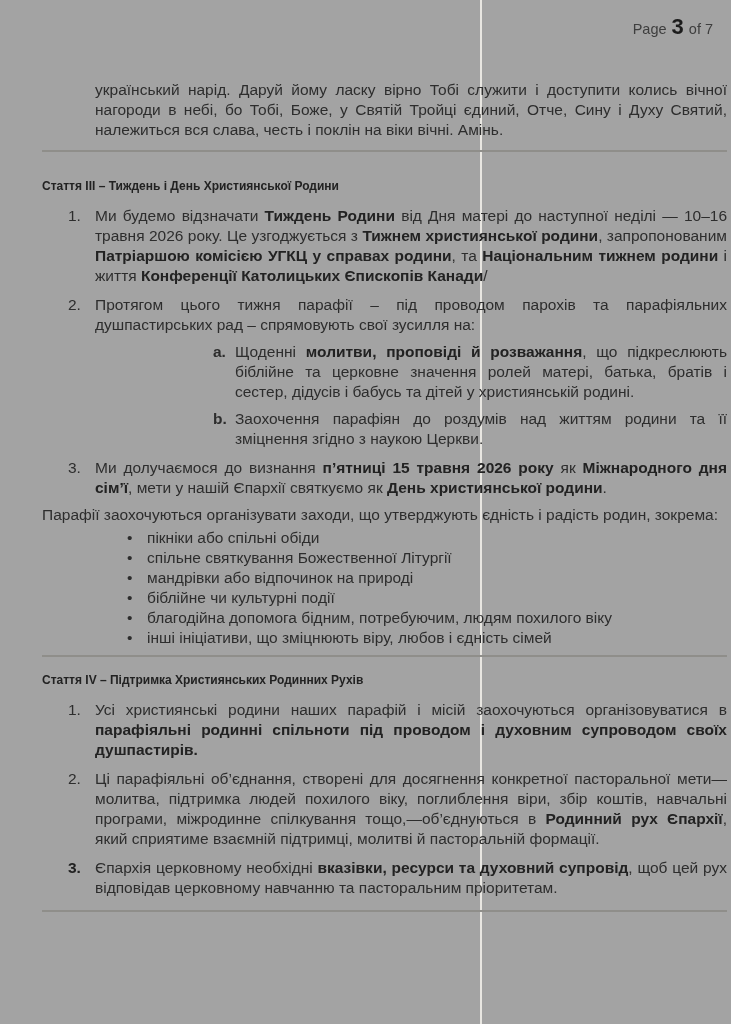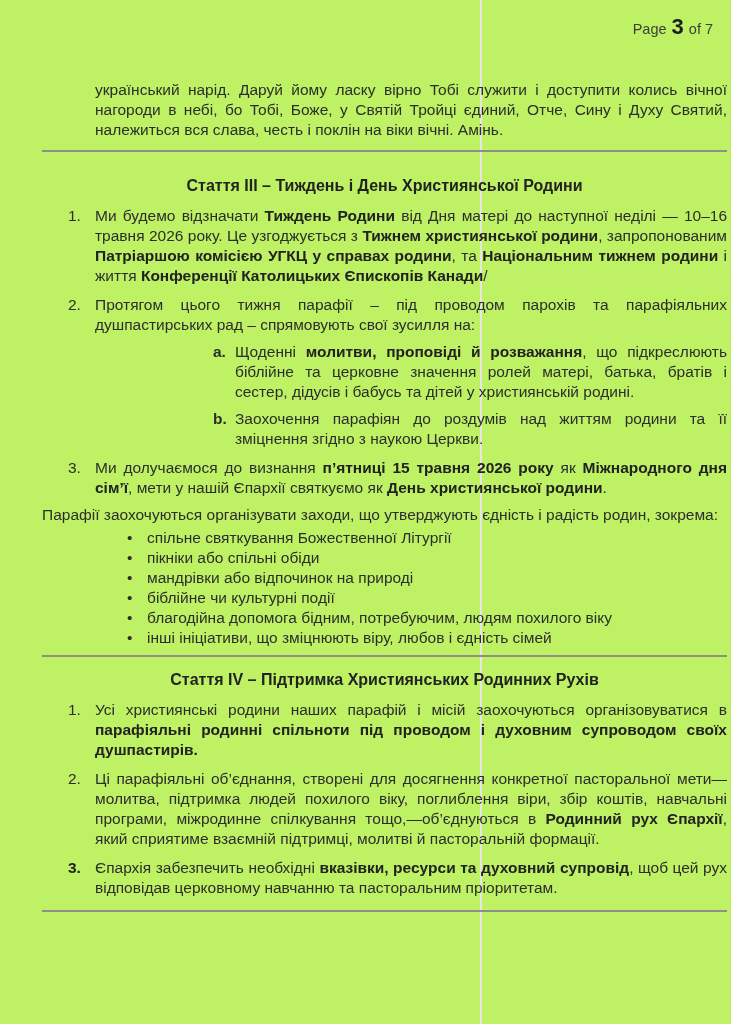--- a/index.html
+++ b/index.html
@@ -4,21 +4,21 @@
 <style>
   html, body {
     margin: 0;
     padding: 0;
     background: #f6f5f2;
   }
   .page {
     position: relative;
     width: 731px;
     height: 1024px;
-    background: #bef264;
+    background: #a3a3a3;
     color: #2d2d2d;
     font-family: "Liberation Sans", "DejaVu Sans", sans-serif;
     font-size: 15.5px;
     line-height: 20px;
     overflow: hidden;
   }
   .scan-line {
     position: absolute;
     left: 480px;
     top: 0;
@@ -55,25 +55,24 @@
   .divider {
     border: none;
     border-top: 2px solid #8f8e8a;
     margin: 0;
   }
   .divider.d1 { margin-top: 10px; }
   .divider.d2 { margin-top: 7px; }
   .divider.d3 { margin-top: 12px; }
   .section-heading {
     margin: 0;
-    font-size: 16px;
+    font-size: 12px;
     font-weight: bold;
     color: #222;
     line-height: 20px;
-    text-align: center;
   }
   .section-heading.h3 { margin-top: 24px; }
   .section-heading.h4 { margin-top: 13px; }
   .oitem {
     display: flex;
     margin-top: 9px;
   }
   .oitem .num {
     flex: 0 0 53px;
     box-sizing: border-box;
@@ -160,25 +159,25 @@
     <div class="oitem">
       <span class="num">3.</span>
       <span class="itext"><span>Ми долучаємося до визнання </span><span class="b">п’ятниці 15 травня 2026 року</span><span> як </span><span class="b">Міжнародного дня сім’ї</span><span>, мети у нашій Єпархії святкуємо як </span><span class="b">День християнської родини</span><span>.</span></span>
     </div>
 
     <p class="closing"><span>Парафії заохочуються організувати заходи, що утверджують єдність і радість родин, зокрема:</span></p>
 
     <ul class="bullets">
         <li>
           <span class="dot"></span>
+          <span>пікніки або спільні обіди</span>
+        </li>
+        <li>
+          <span class="dot"></span>
           <span>спільне святкування Божественної Літургії</span>
-        </li>
-        <li>
-          <span class="dot"></span>
-          <span>пікніки або спільні обіди</span>
         </li>
         <li>
           <span class="dot"></span>
           <span>мандрівки або відпочинок на природі</span>
         </li>
         <li>
           <span class="dot"></span>
           <span>біблійне чи культурні події</span>
         </li>
         <li>
@@ -200,19 +199,19 @@
       <span class="itext"><span>Усі християнські родини наших парафій і місій заохочуються організовуватися в </span><span class="b">парафіяльні родинні спільноти під проводом і духовним супроводом своїх душпастирів.</span></span>
     </div>
 
     <div class="oitem">
       <span class="num">2.</span>
       <span class="itext"><span>Ці парафіяльні об’єднання, створені для досягнення конкретної пасторальної мети—молитва, підтримка людей похилого віку, поглиблення віри, збір коштів, навчальні програми, міжродинне спілкування тощо,—об’єднуються в </span><span class="b">Родинний рух Єпархії</span><span>, який сприятиме взаємній підтримці, молитві й пасторальній формації.</span></span>
     </div>
 
     <div class="oitem">
       <span class="num b">3.</span>
-      <span class="itext"><span>Єпархія забезпечить необхідні </span><span class="b">вказівки, ресурси та духовний супровід</span><span>, щоб цей рух відповідав церковному навчанню та пасторальним пріоритетам.</span></span>
+      <span class="itext"><span>Єпархія церковному необхідні </span><span class="b">вказівки, ресурси та духовний супровід</span><span>, щоб цей рух відповідав церковному навчанню та пасторальним пріоритетам.</span></span>
     </div>
 
     <hr class="divider d3">
 
   </div>
 </div>
 
 </body></html>

